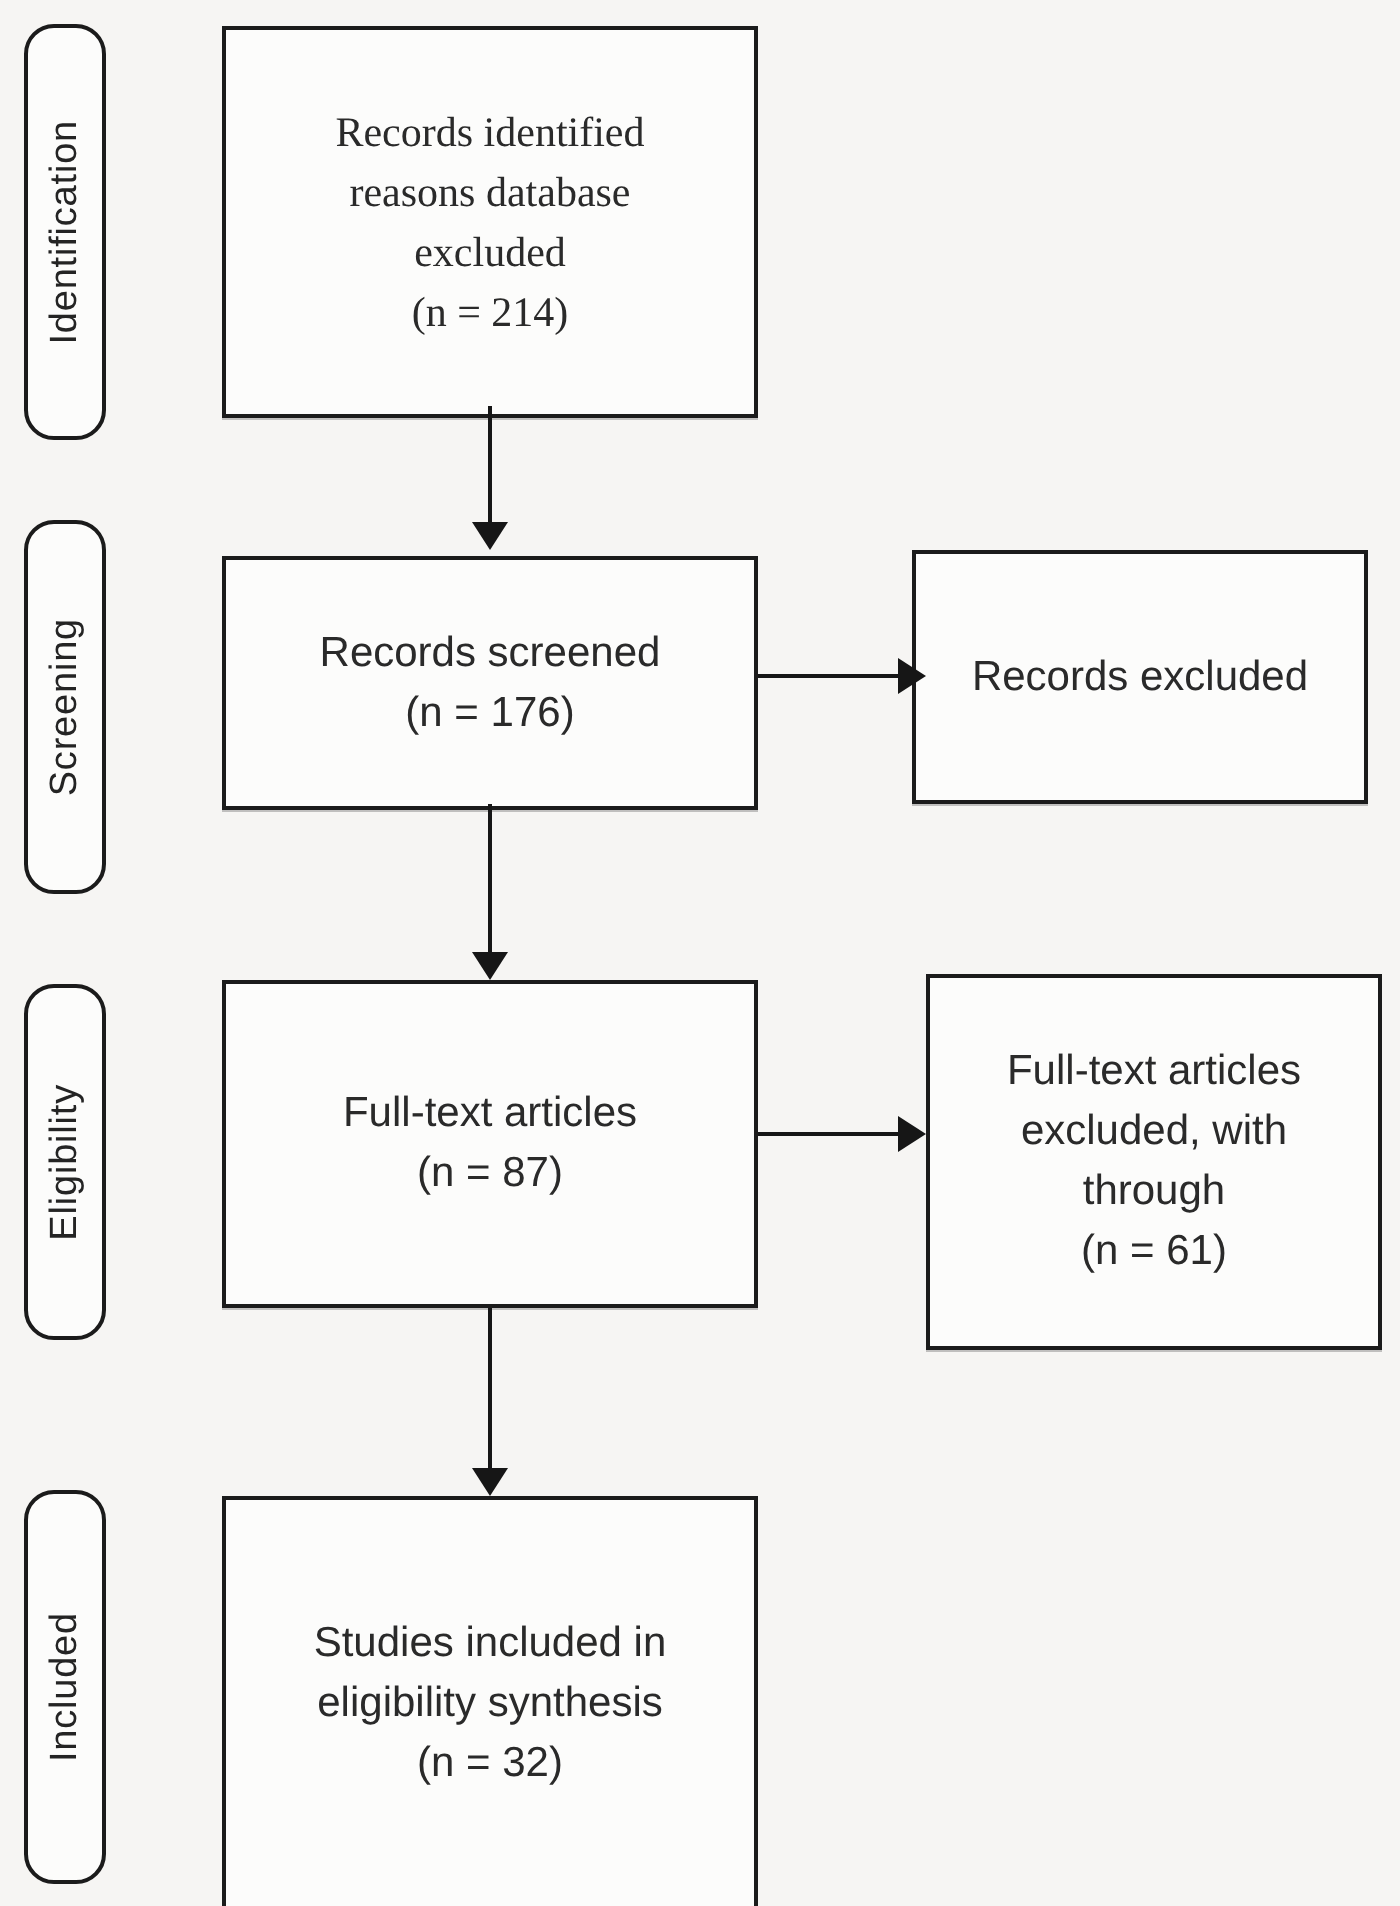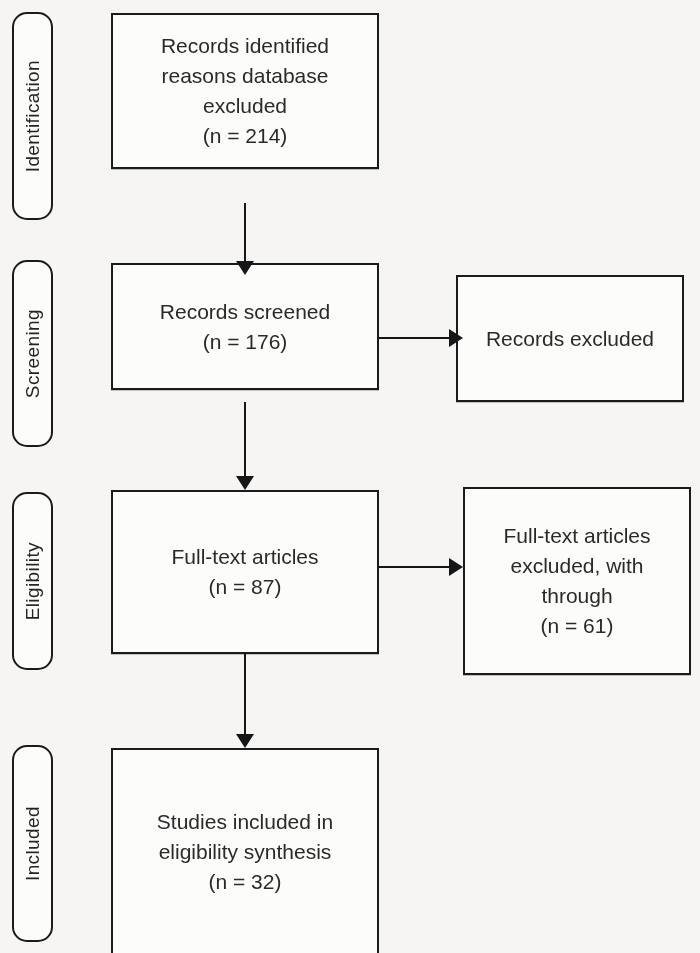--- a/index.html
+++ b/index.html
@@ -53,22 +53,22 @@
     align-items: center;
     justify-content: center;
     text-align: center;
     font-size: 21px;
     line-height: 30px;
     color: #2a2a2a;
     box-shadow: 0 1px 0 rgba(30,30,30,0.25);
     padding: 4px 8px;
   }
   .box .line { white-space: nowrap; }
-  #box-identified        { left: 111px; top: 13px;  width: 268px; height: 156px; }
-  #box-screened          { left: 111px; top: 263px; width: 268px; height: 127px; }
+  #box-identified        { left: 111px; top: 13px;  width: 268px; height: 196px; font-family: Liberation Serif, serif; }
+  #box-screened          { left: 111px; top: 278px; width: 268px; height: 127px; }
   #box-excluded          { left: 456px; top: 275px; width: 228px; height: 127px; }
   #box-fulltext-assessed { left: 111px; top: 490px; width: 268px; height: 164px; }
   #box-fulltext-excluded { left: 463px; top: 487px; width: 228px; height: 188px; }
   #box-studies-included  { left: 111px; top: 748px; width: 268px; height: 208px; }
 
   
   .v-arrow {
     position: absolute;
     width: 2px;
     background: #161616;

